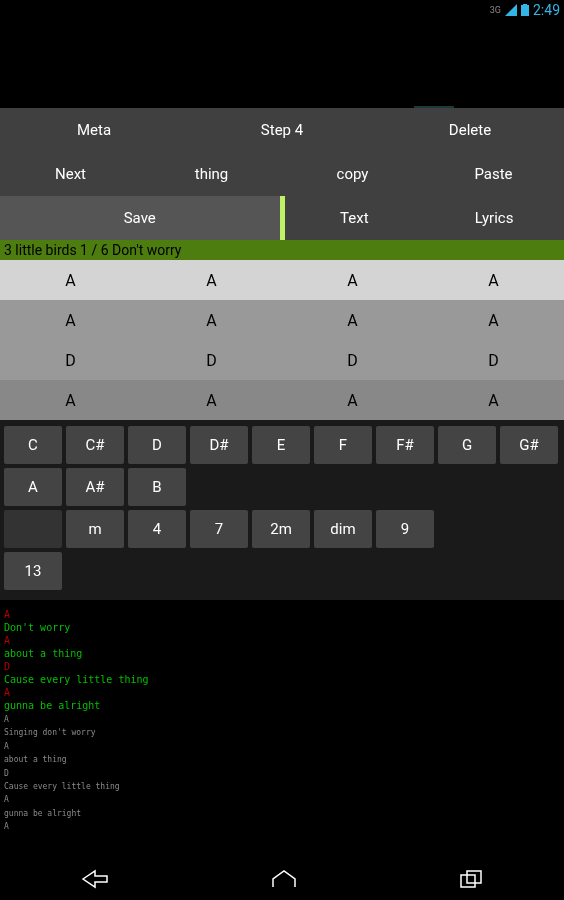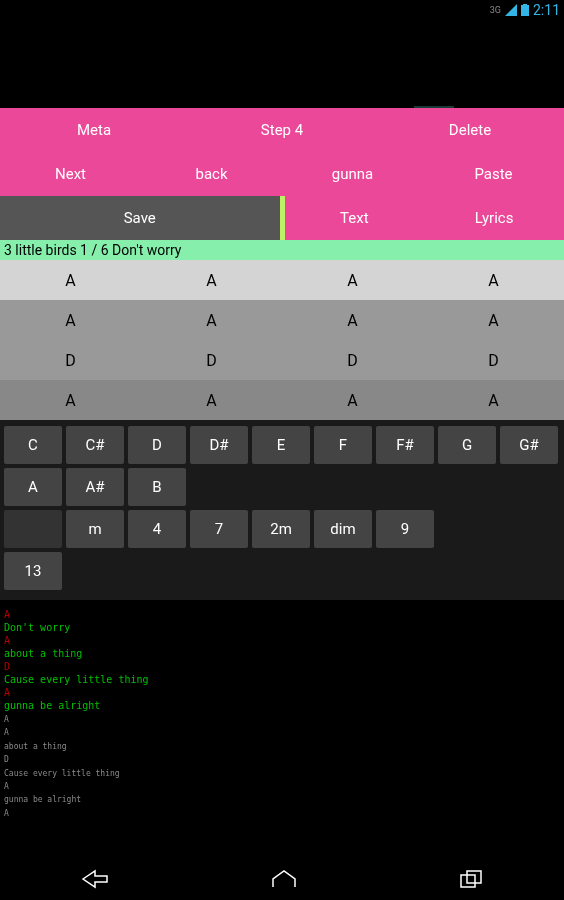--- a/index.html
+++ b/index.html
@@ -4,25 +4,25 @@
 <style>
 * { margin: 0; padding: 0; box-sizing: border-box; }
 html, body { width: 564px; height: 900px; background: #000; font-family: Roboto, Arial, sans-serif; overflow: hidden; }
 .statusbar { height: 20px; background: #000; display: flex; justify-content: flex-end; align-items: center; gap: 4px; padding-right: 4px; font-size: 12px; }
 .statusbar .tg { color: #888; font-size: 9px; }
 .statusbar .sig, .statusbar .bat { color: #33b5e5; }
 .statusbar .clock { color: #33b5e5; font-size: 14px; }
 .statusbar svg { display: block; }
 .actionbar { height: 88px; background: #000; position: relative; }
 .actionbar .underline { position: absolute; bottom: 0; right: 110px; width: 40px; height: 2px; background: #1a3a3a; }
-.toolbar { background: #ec4899; }
+.toolbar { background: #404040; }
 .toolbar-row { display: flex; }
 .tb-btn { flex: 1; height: 44px; display: flex; align-items: center; justify-content: center; color: #fff; font-size: 15px; }
 .tb-btn.save { background: #555; border-right: 5px solid #bef264; }
-.song-title { background: #86efac; color: #000; font-size: 14px; padding: 2px 4px; }
+.song-title { background: #4d7c0f; color: #000; font-size: 14px; padding: 2px 4px; }
 .chord-grid { }
 .chord-row { display: flex; height: 40px; }
 .chord-row.light { background: #d4d4d4; }
 .chord-row.med { background: #999; }
 .chord-row.dark { background: #888; }
 .chord-cell { flex: 1; display: flex; align-items: center; justify-content: center; font-size: 16px; color: #000; }
 .picker { background: #1a1a1a; padding: 6px 2px; }
 .picker-row { display: flex; gap: 4px; margin-bottom: 4px; padding: 0 2px; }
 .key-btn { width: 58px; height: 38px; background: #444; color: #fff; display: flex; align-items: center; justify-content: center; font-size: 15px; border-radius: 2px; }
 .key-btn.blank { background: #333; }
@@ -43,37 +43,37 @@
       <svg width="12" height="12">
         <path d="M0 12 L12 12 L12 0 Z" fill="#33b5e5"></path>
       </svg>
     </span>
   <span class="bat">
       <svg width="8" height="12">
         <rect x="0" y="1" width="8" height="11" fill="#33b5e5"></rect>
         <rect x="2" y="0" width="4" height="1" fill="#33b5e5"></rect>
       </svg>
     </span>
-  <span class="clock">2:11</span>
+  <span class="clock">2:49</span>
 </div>
 
 <div class="actionbar">
   <div class="underline"></div>
 </div>
 
 <div class="toolbar">
   <div class="toolbar-row">
     <div class="tb-btn">Meta</div>
     <div class="tb-btn">Step 4</div>
     <div class="tb-btn">Delete</div>
   </div>
   <div class="toolbar-row">
     <div class="tb-btn">Next</div>
-    <div class="tb-btn">back</div>
-    <div class="tb-btn">gunna</div>
+    <div class="tb-btn">thing</div>
+    <div class="tb-btn">copy</div>
     <div class="tb-btn">Paste</div>
   </div>
   <div class="toolbar-row">
     <div class="tb-btn save" style="flex:2">Save</div>
     <div class="tb-btn">Text</div>
     <div class="tb-btn">Lyrics</div>
   </div>
 </div>
 
 <div class="song-title">3 little birds 1 / 6 Don't worry</div>
@@ -139,20 +139,21 @@
 <div class="lyrics-panel" id="lyrics">
     <div><span class="chord">A</span></div>
     <div><span class="lyric">Don't worry</span></div>
     <div><span class="chord">A</span></div>
     <div><span class="lyric">about a thing</span></div>
     <div><span class="chord">D</span></div>
     <div><span class="lyric">Cause every little thing</span></div>
     <div><span class="chord">A</span></div>
     <div><span class="lyric">gunna be alright</span></div>
     <div class="small"><span class="chord">A</span></div>
+    <div class="small"><span class="lyric">Singing don't worry</span></div>
     <div class="small"><span class="chord">A</span></div>
     <div class="small"><span class="lyric">about a thing</span></div>
     <div class="small"><span class="chord">D</span></div>
     <div class="small"><span class="lyric">Cause every little thing</span></div>
     <div class="small"><span class="chord">A</span></div>
     <div class="small"><span class="lyric">gunna be alright</span></div>
     <div class="small"><span class="chord">A</span></div>
   </div>
 
 <div class="navbar">

